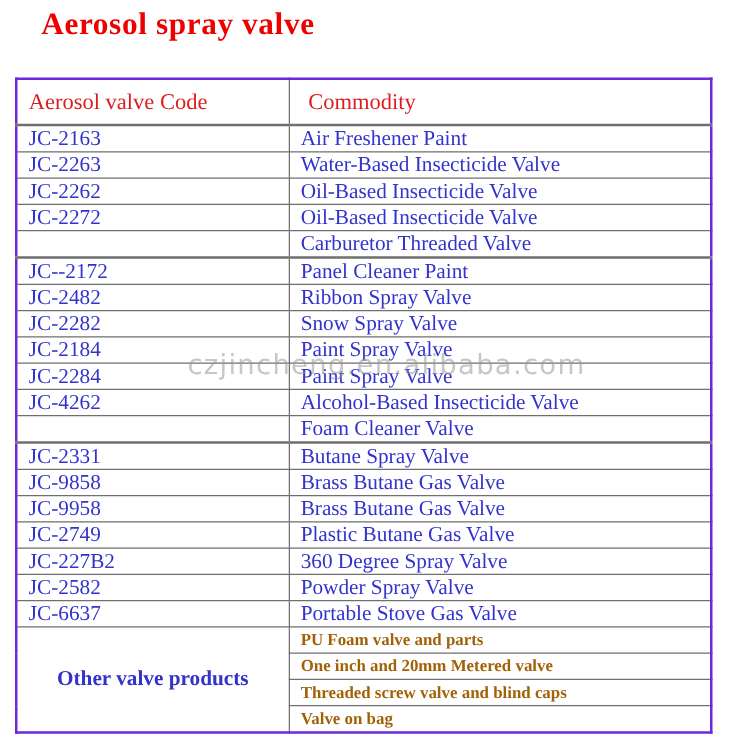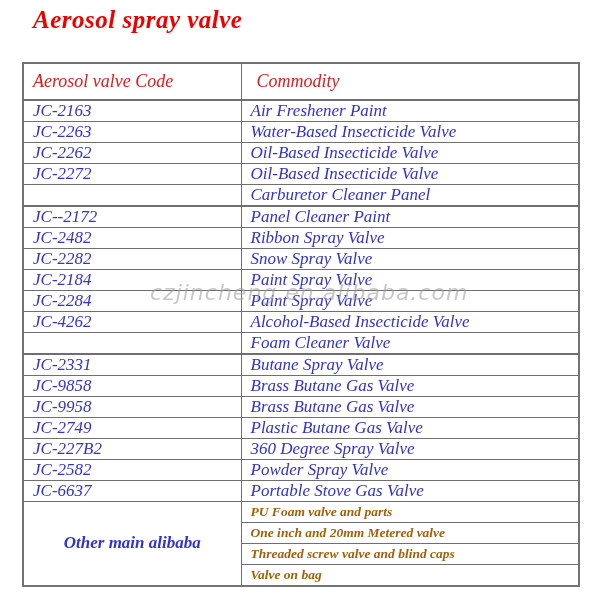--- a/index.html
+++ b/index.html
@@ -9,40 +9,39 @@
     width: 600px;
     height: 600px;
     font-family: "Liberation Serif", serif;
     overflow: hidden;
   }
   .page {
     position: relative;
     width: 600px;
     height: 600px;
     background: #ffffff;
-    font-style: italic;
   }
   .page-title {
     position: absolute;
     left: 33px;
     top: 6px;
     font-size: 25px;
     font-weight: bold;
     color: #ee0000;
     letter-spacing: 0.5px;
     margin: 0;
   }
   table.product-table {
     position: absolute;
-    left: 22px;
+    left: 12px;
     top: 62px;
     width: 556px;
     border-collapse: collapse;
     table-layout: fixed;
-    border: 2px solid #737373;
+    border: 2px solid #6d28d9;
     padding-left: 44px;
   }
   table.product-table th,
   table.product-table td {
     border: 1px solid #6f6f6f;
     padding: 0 0 0 9px;
     vertical-align: middle;
     overflow: hidden;
     white-space: nowrap;
   }
@@ -123,21 +122,21 @@
       <tr class="data-row">
         <td class="code-cell">JC-2262</td>
         <td class="commodity-cell">Oil-Based Insecticide Valve</td>
       </tr>
       <tr class="data-row">
         <td class="code-cell">JC-2272</td>
         <td class="commodity-cell">Oil-Based Insecticide Valve</td>
       </tr>
       <tr class="data-row">
         <td class="code-cell"></td>
-        <td class="commodity-cell">Carburetor Cleaner Panel</td>
+        <td class="commodity-cell">Carburetor Threaded Valve</td>
       </tr>
       <tr class="data-row group-sep">
         <td class="code-cell">JC--2172</td>
         <td class="commodity-cell">Panel Cleaner Paint</td>
       </tr>
       <tr class="data-row">
         <td class="code-cell">JC-2482</td>
         <td class="commodity-cell">Ribbon Spray Valve</td>
       </tr>
       <tr class="data-row">
@@ -183,21 +182,21 @@
       <tr class="data-row">
         <td class="code-cell">JC-2582</td>
         <td class="commodity-cell">Powder Spray Valve</td>
       </tr>
       <tr class="data-row">
         <td class="code-cell">JC-6637</td>
         <td class="commodity-cell">Portable Stove Gas Valve</td>
       </tr>
 
       <tr class="data-row red-row">
-        <td class="other-products-cell" rowspan="4">Other main alibaba</td>
+        <td class="other-products-cell" rowspan="4">Other valve products</td>
         <td class="commodity-cell">PU Foam valve and parts</td>
       </tr>
       <tr class="data-row red-row">
         <td class="commodity-cell">One inch and 20mm Metered valve</td>
       </tr>
       <tr class="data-row red-row">
         <td class="commodity-cell">Threaded screw valve and blind caps</td>
       </tr>
       <tr class="data-row red-row">
         <td class="commodity-cell">Valve on bag</td>

